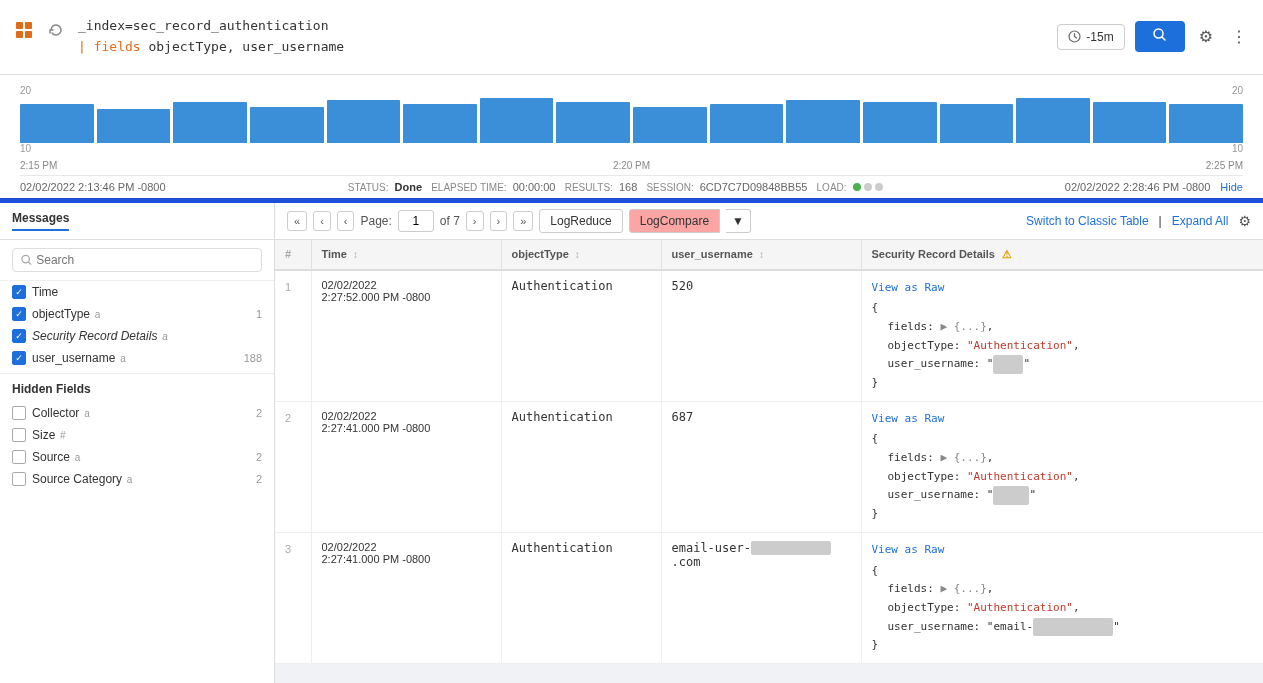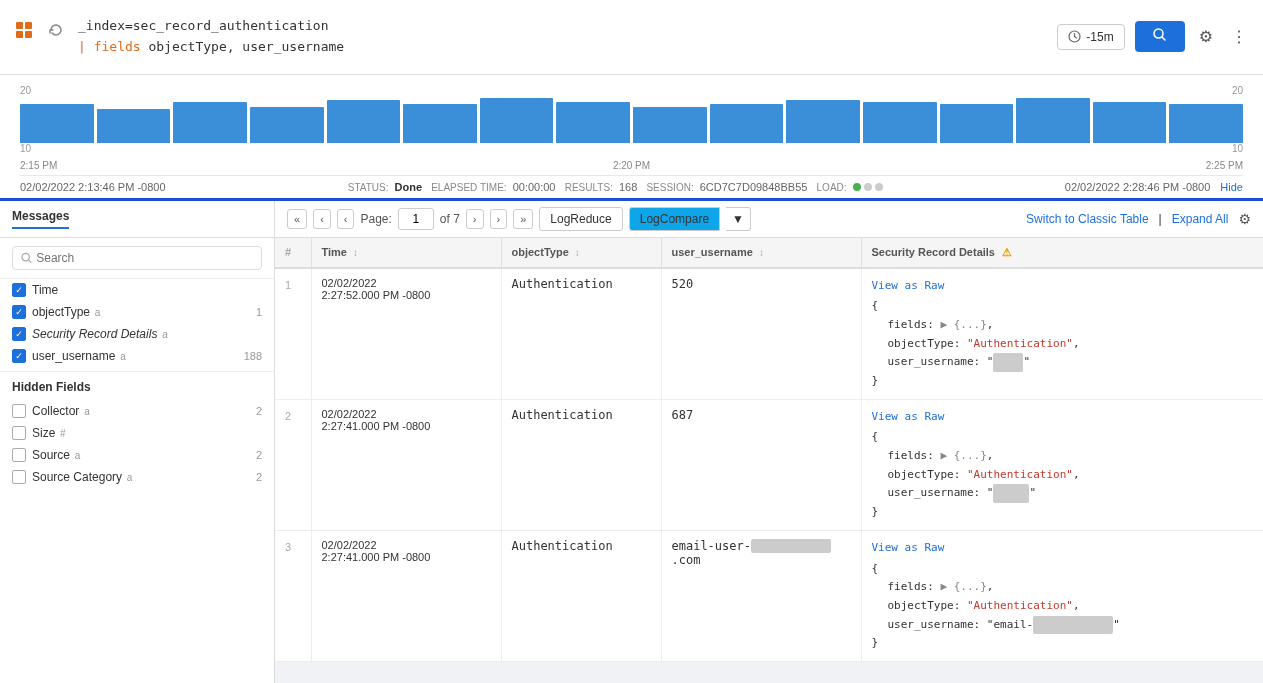--- a/index.html
+++ b/index.html
@@ -77,21 +77,21 @@
       border: none;
       cursor: pointer;
       color: #555;
       font-size: 16px;
       padding: 4px;
     }
 
     
     .chart-area {
       background: #fff;
-      border-bottom: 3px solid #1d4ed8;
+      border-bottom: 5px solid #1d4ed8;
       padding: 10px 20px 0 20px;
     }
     .chart-y-labels {
       display: flex;
       justify-content: space-between;
       font-size: 10px;
       color: #999;
       margin-bottom: 2px;
     }
     .chart-container {
@@ -285,21 +285,21 @@
     .log-reduce-btn {
       background: #fff;
       border: 1px solid #ccc;
       border-radius: 3px;
       padding: 4px 10px;
       cursor: pointer;
       font-size: 12px;
       color: #333;
     }
     .log-compare-btn {
-      background: #0ea5e9;
+      background: #fca5a5;
       border: 1px solid #ccc;
       border-radius: 3px 0 0 3px;
       padding: 4px 10px;
       cursor: pointer;
       font-size: 12px;
       color: #333;
     }
     .log-compare-dd {
       background: #fff;
       border: 1px solid #ccc;

